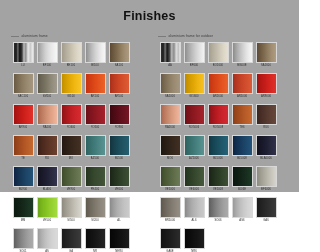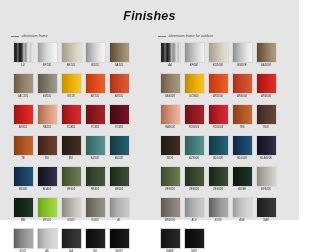--- a/index.html
+++ b/index.html
@@ -10,23 +10,22 @@
   body {
     width: 299px;
     height: 252px;
     overflow: hidden;
     font-family: "Liberation Sans", sans-serif;
     color: #1a1a1a;
   }
   .page {
     position: relative;
     width: 299px;
-    height: 220px;
-    background: #e5e5e5;
-    font-style: italic;
+    height: 192px;
+    background: #a3a3a3;
   }
   .page-title {
     text-align: center;
     font-size: 12.5px;
     font-weight: bold;
     letter-spacing: 0.2px;
     color: #111111;
     margin: 0;
     padding-top: 9px;
     line-height: 14px;

